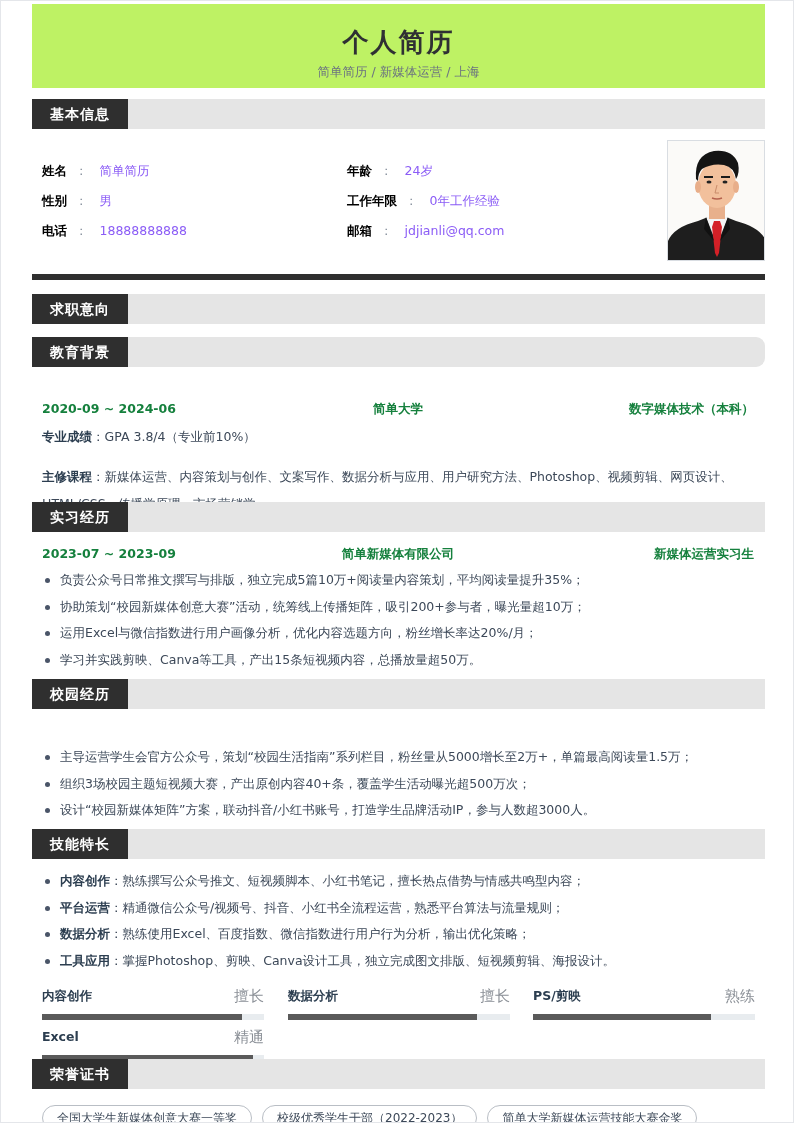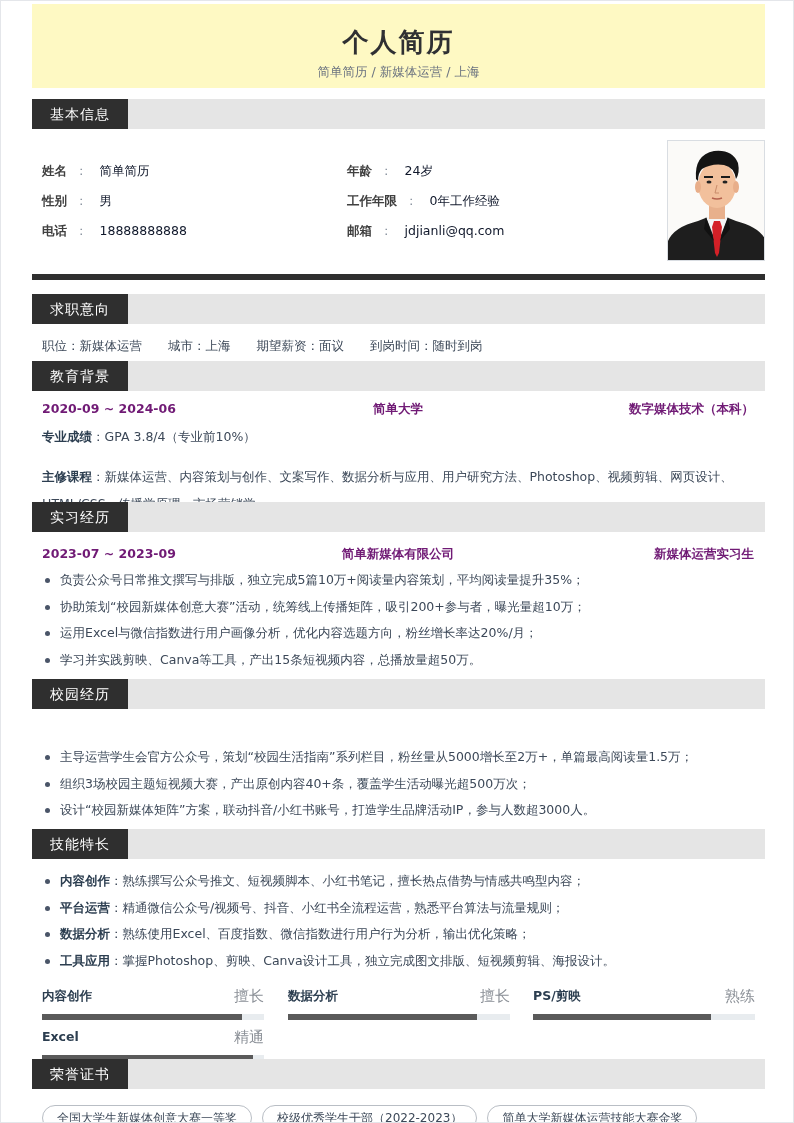--- a/index.html
+++ b/index.html
@@ -10,64 +10,64 @@
       font-size: 12.5px;
       position: relative;
     }
     .page {
       position: absolute; left: 0; top: 0; width: 794px; height: 1123px;
       border: 1px solid #e4e6ea;
       overflow: hidden;
     }
     .header {
       position: absolute; left: 31px; top: 3px; width: 733px; height: 84px;
-      background: #fef9c3;
+      background: #bef264;
       text-align: center;
     }
     .header .title {
       margin-top: 22px;
       font-size: 26px; font-weight: bold; color: #2f3033; letter-spacing: 2px;
       line-height: 32px;
     }
     .header .subtitle {
       margin-top: 6px;
       font-size: 12.5px; color: #6b7380; line-height: 16px;
     }
     .section-head {
       position: absolute; left: 31px; width: 733px; height: 30px;
       background: #e5e5e5;
     }
     .section-head .tag {
       position: absolute; left: 0; top: 0; width: 96px; height: 30px;
       background: #2f2f2f; color: #ffffff;
-      font-weight: normal; font-size: 14px;
+      font-weight: bold; font-size: 14px;
       line-height: 30px; text-align: center; letter-spacing: 1px;
     }
     .info-row {
       position: absolute; font-size: 12.5px; line-height: 18px; color: #3c4858;
     }
-    .info-row .k { font-weight: bold; color: #404040; display: inline-block; }
+    .info-row .k { font-weight: bold; color: #000000; display: inline-block; }
     .info-row .colon { color: #8a93a0; display: inline-block; margin: 0 12px 0 8px; }
-    .info-row .v { color: #0f172a; }
+    .info-row .v { color: #8b5cf6; }
     .photo {
       position: absolute; left: 666px; top: 139px; width: 98px; height: 121px;
       border: 1px solid #d9dde2; background: #fafafa; overflow: hidden;
     }
     .divider {
       position: absolute; left: 31px; top: 273px; width: 733px; height: 6px;
       background: #2f2f2f;
     }
     .intent {
       position: absolute; left: 41px; top: 336px; font-size: 12.5px; line-height: 18px; color: #3c4858;
       white-space: nowrap;
     }
     .intent span { margin-right: 26px; }
     .row3 {
       position: absolute; left: 41px; width: 712px; height: 18px;
-      font-weight: bold; color: #701a75; font-size: 12.5px; line-height: 18px;
+      font-weight: bold; color: #15803d; font-size: 12.5px; line-height: 18px;
     }
     .row3 .c1 { position: absolute; left: 0; }
     .row3 .c2 { position: absolute; left: 0; width: 712px; text-align: center; }
     .row3 .c3 { position: absolute; right: 0; }
     .para {
       position: absolute; left: 41px; width: 716px; font-size: 12.5px; line-height: 27px; color: #3c4858;
     }
     .para b { color: #2c3e50; }
     .bullets { position: absolute; left: 41px; width: 716px; list-style: none; }
     .bullets li {
@@ -162,21 +162,21 @@
 
   <div class="divider"></div>
 
   <div class="section-head" style="top:293px;">
     <div class="tag">求职意向</div>
   </div>
   <div class="intent">
     <span>职位：新媒体运营</span><span>城市：上海</span><span>期望薪资：面议</span><span>到岗时间：随时到岗</span>
   </div>
 
-  <div class="section-head" style="top:360px;">
+  <div class="section-head" style="top:336px;border-radius:9px;">
     <div class="tag">教育背景</div>
   </div>
   <div class="row3" style="top:399px;">
     <span class="c1">2020-09 ~ 2024-06</span>
     <span class="c2">简单大学</span>
     <span class="c3">数字媒体技术（本科）</span>
   </div>
   <div class="para" style="top:422px;">
     <b>专业成绩</b><span>：GPA 3.8/4（专业前10%）</span>
   </div>

